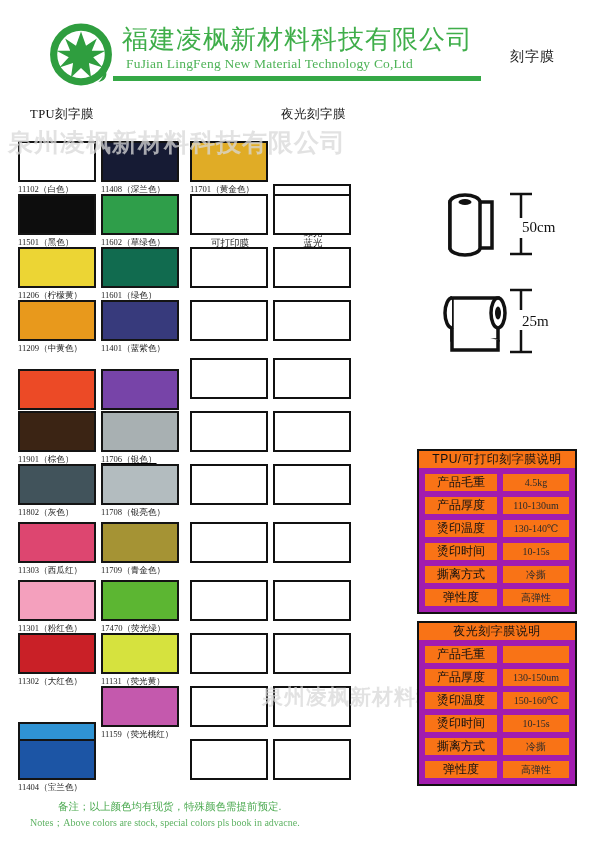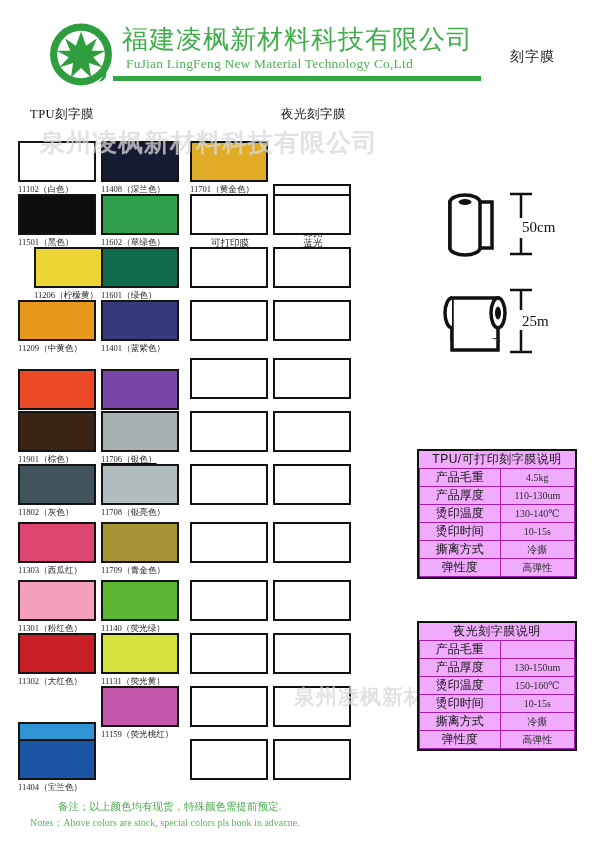--- a/index.html
+++ b/index.html
@@ -15,21 +15,20 @@
   
   .wm{
     position:absolute;
     color:#d9d9d9;
     font-family:Liberation Sans, sans-serif;
     font-weight:700;
     white-space:nowrap;
     pointer-events:none;
     z-index:6;
     opacity:.75;
-    margin-left:32px;
   }
   .wm1{left:8px;top:126px;font-size:25px;letter-spacing:1px;}
   .wm2{left:262px;top:683px;font-size:21px;letter-spacing:1px;}
 
   
   .header{position:absolute;left:0;top:0;width:595px;height:92px;}
   .logo{position:absolute;left:45px;top:17px;width:72px;height:72px;}
   .company-cn{
     position:absolute;left:122px;top:22px;
     font-size:26px;color:#3fae4a;letter-spacing:1px;
@@ -79,27 +78,27 @@
   .lab.ctr{text-align:center;width:80px;font-size:9.5px;}
 
   
   .rolls{position:absolute;left:440px;top:180px;width:155px;height:200px;z-index:4;}
 
   
   .spec{
     position:absolute;
     border:2px solid #111;
     box-sizing:border-box;
-    background:#f0abfc;
+    background:#f97316;
     z-index:7;
     font-family:"Liberation Sans","DejaVu Sans",sans-serif;
   }
   .spec table{border-collapse:collapse;width:100%;}
   .spec td{
-    border:1px solid #a21caf;
+    border:6px solid #a21caf;
     height:17px;
     text-align:center;
     vertical-align:middle;
     font-size:11px;
     color:#111;
     padding:0 2px;
   }
   .spec td.head{
     font-size:12px;
     letter-spacing:.5px;
@@ -163,21 +162,21 @@
 
   <div class="grid" id="swatch-grid">
       <div class="cell" style="left: 18px; top: 141px;">
         <div class="sw" title="11102（白色）" style="background: rgb(255, 255, 255);"></div>
         <div class="lab">11102（白色）</div>
       </div>
       <div class="cell" style="left: 18px; top: 194px;">
         <div class="sw" title="11501（黑色）" style="background: rgb(13, 13, 13);"></div>
         <div class="lab">11501（黑色）</div>
       </div>
-      <div class="cell" style="left: 18px; top: 247px; margin-left: 16px;">
+      <div class="cell" style="left: 18px; top: 247px;">
         <div class="sw" title="11206（柠檬黄）" style="background: rgb(236, 213, 52);"></div>
         <div class="lab">11206（柠檬黄）</div>
       </div>
       <div class="cell" style="left: 18px; top: 300px;">
         <div class="sw" title="11209（中黄色）" style="background: rgb(232, 153, 28);"></div>
         <div class="lab">11209（中黄色）</div>
       </div>
       <div class="cell" style="left: 18px; top: 369px;">
         <div class="sw" title="11305（橙色）" style="background: rgb(236, 74, 38);"></div>
         <div class="lab">11305（橙色）</div>
@@ -237,21 +236,21 @@
       <div class="cell" style="left: 101px; top: 464px;">
         <div class="sw" title="11708（银亮色）" style="background: rgb(179, 188, 191);"></div>
         <div class="lab">11708（银亮色）</div>
       </div>
       <div class="cell" style="left: 101px; top: 522px;">
         <div class="sw" title="11709（青金色）" style="background: rgb(165, 147, 52);"></div>
         <div class="lab">11709（青金色）</div>
       </div>
       <div class="cell" style="left: 101px; top: 580px;">
         <div class="sw" title="11140（荧光绿）" style="background: rgb(92, 182, 50);"></div>
-        <div class="lab">11140（荧光绿）</div>
+        <div class="lab">17470（荧光绿）</div>
       </div>
       <div class="cell" style="left: 101px; top: 633px;">
         <div class="sw" title="11131（荧光黄）" style="background: rgb(214, 226, 62);"></div>
         <div class="lab">11131（荧光黄）</div>
       </div>
       <div class="cell" style="left: 101px; top: 686px;">
         <div class="sw" title="11159（荧光桃红）" style="background: rgb(196, 89, 173);"></div>
         <div class="lab">11159（荧光桃红）</div>
       </div>
       <div class="cell" style="left: 190px; top: 141px;">

